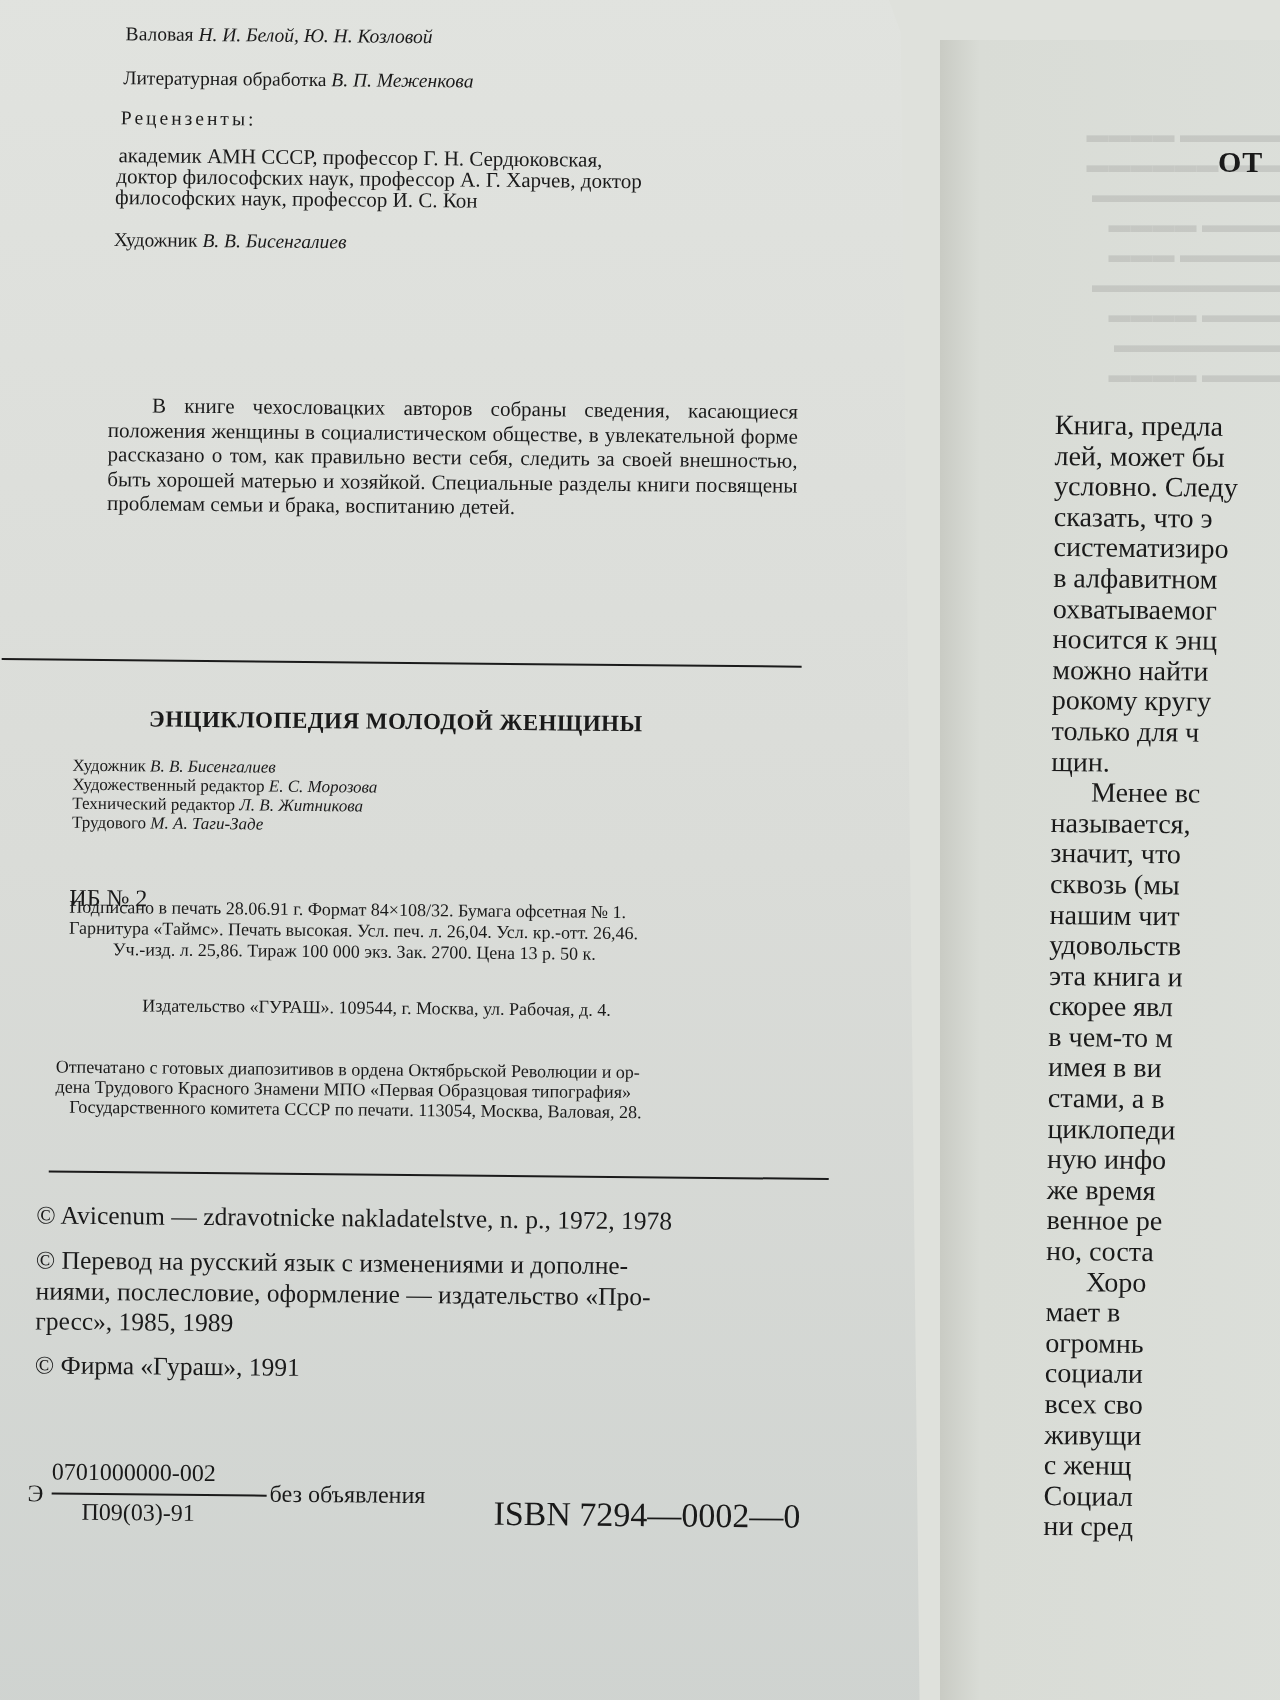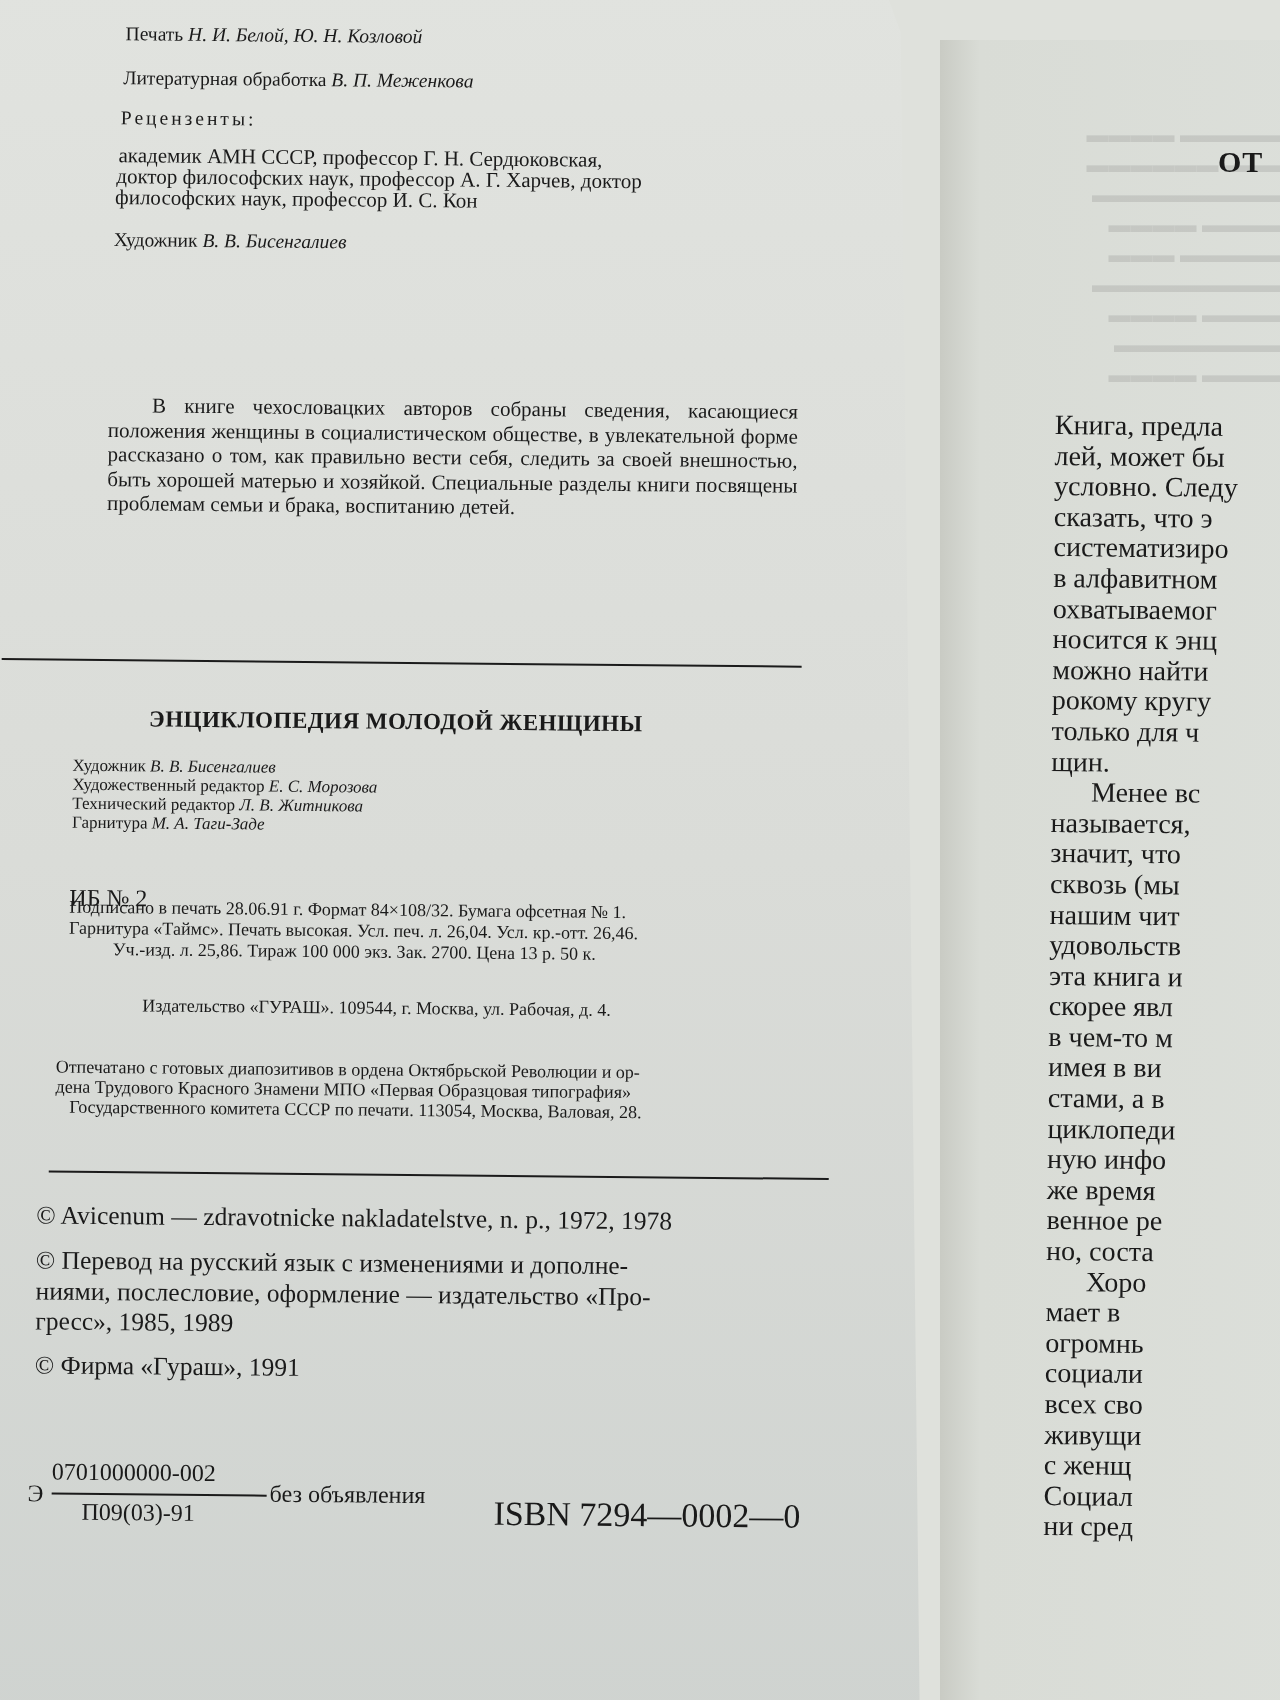--- a/index.html
+++ b/index.html
@@ -104,21 +104,21 @@
   <div>живущи</div>
   <div>с  женщ</div>
   <div>Социал</div>
   <div>ни  сред</div>
 </div>
 
 <div class="left-page"></div>
 <div class="left-content">
 
   <div class="line credits-top" style="left:126px; top:22px;">
-    <span>Печать</span>
+    <span>Валовая</span>
     <span class="it">Н. И. Белой, Ю. Н. Козловой</span>
   </div>
   <div class="line credits-top" style="left:124px; top:66px;">
     <span>Литературная обработка</span>
     <span class="it">В. П. Меженкова</span>
   </div>
   <div class="line credits-top spaced" style="left:122px; top:106px;">Рецензенты:</div>
   <div class="line credits-top" style="left:120px; top:142px; font-size:21px;">академик  АМН  СССР,  профессор  Г. Н. Сердюковская,</div>
   <div class="line credits-top" style="left:118px; top:163px; font-size:21px;">доктор философских наук, профессор А. Г. Харчев, доктор</div>
   <div class="line credits-top" style="left:117px; top:184px; font-size:21px;">философских наук, профессор И. С. Кон</div>
@@ -141,21 +141,21 @@
   </div>
   <div class="line small" style="left:80px; top:774px;">
     <span>Художественный редактор</span>
     <span class="it">Е. С. Морозова</span>
   </div>
   <div class="line small" style="left:80px; top:793px;">
     <span>Технический редактор</span>
     <span class="it">Л. В. Житникова</span>
   </div>
   <div class="line small" style="left:80px; top:812px;">
-    <span>Гарнитура</span>
+    <span>Трудового</span>
     <span class="it">М. А. Таги-Заде</span>
   </div>
 
   <div class="line ib" style="left:78px; top:852px;">ИБ № 2</div>
 
   <div class="line imprint" style="left:78px; top:896px;">Подписано в печать 28.06.91 г. Формат 84×108/32. Бумага офсетная № 1.</div>
   <div class="line imprint" style="left:78px; top:917px;">Гарнитура «Таймс». Печать высокая. Усл. печ. л. 26,04. Усл. кр.-отт. 26,46.</div>
   <div class="line imprint" style="left:122px; top:938px;">Уч.-изд. л. 25,86. Тираж 100 000 экз. Зак. 2700. Цена 13 р. 50 к.</div>
 
   <div class="line imprint" style="left:152px; top:994px;">Издательство «ГУРАШ». 109544, г. Москва, ул. Рабочая, д. 4.</div>

